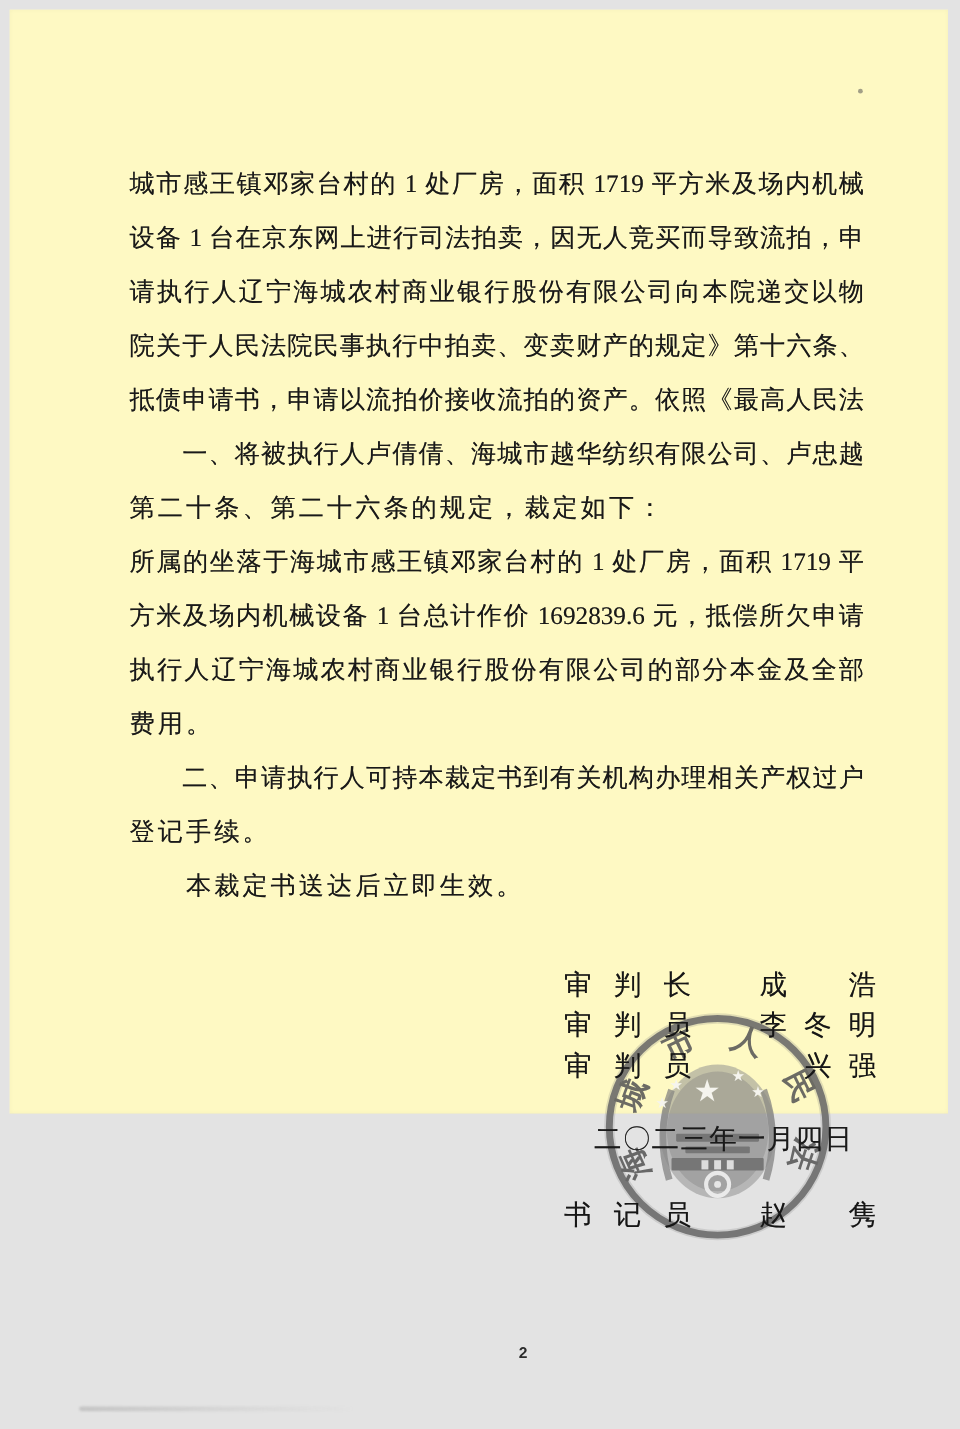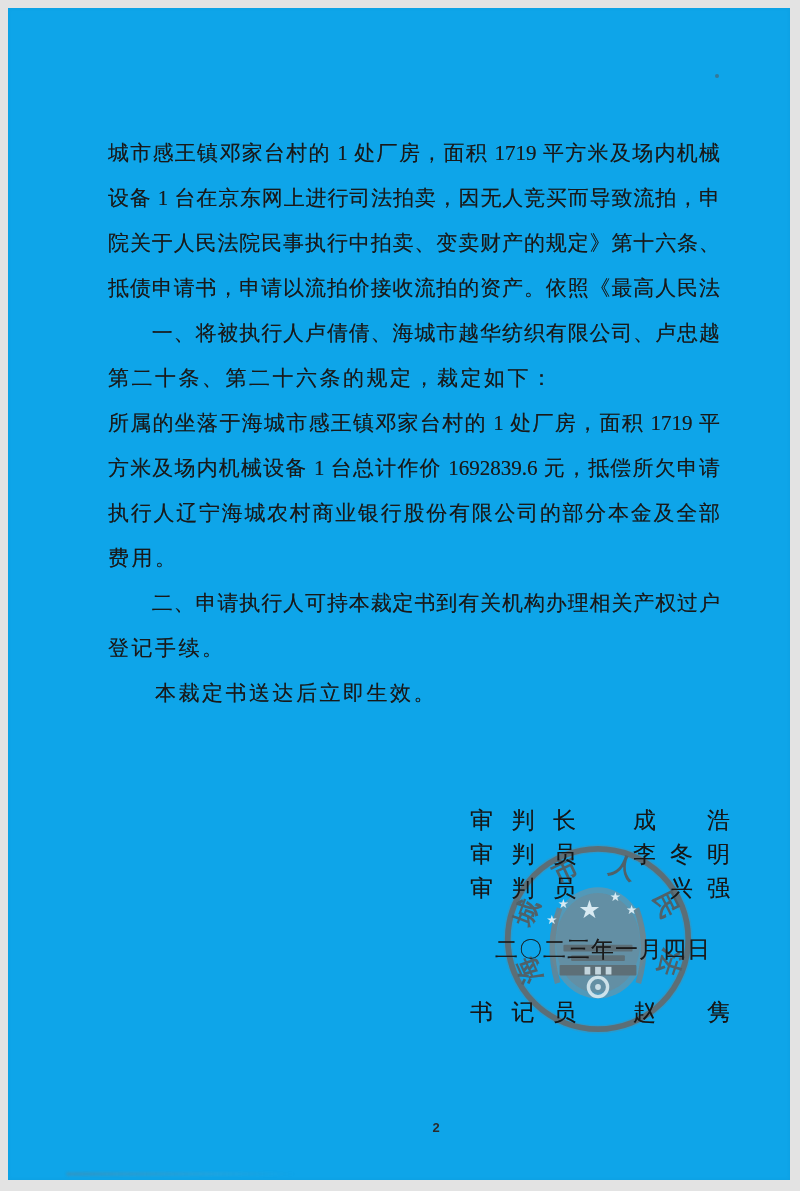--- a/index.html
+++ b/index.html
@@ -6,22 +6,22 @@
   html, body { width: 800px; height: 1191px; }
   body {
     background: #e3e3e3;
     font-family: "Liberation Serif", "DejaVu Serif", serif;
     position: relative;
     overflow: hidden;
   }
   .page {
     position: absolute;
     left: 8px; top: 8px;
-    width: 782px; height: 1172px;
-    background: #0ea5e9;
+    width: 782px; height: 920px;
+    background: #fef9c3;
     box-shadow: inset 0 0 4px rgba(0,0,0,0.04);
   }
   
   .body-text {
     position: absolute;
     left: 100px; top: 123px;
     width: 612px;
     font-size: 21px;
     line-height: 45px;
     color: #191919;
@@ -76,20 +76,21 @@
   }
 </style>
 </head>
 <body>
 
 <div class="page">
 
   <div class="body-text">
     <div class="body-line fill">城市感王镇邓家台村的 1 处厂房，面积 1719 平方米及场内机械</div>
     <div class="body-line fill">设备 1 台在京东网上进行司法拍卖，因无人竞买而导致流拍，申</div>
+    <div class="body-line fill">请执行人辽宁海城农村商业银行股份有限公司向本院递交以物</div>
     <div class="body-line fill">院关于人民法院民事执行中拍卖、变卖财产的规定》第十六条、</div>
     <div class="body-line fill">抵债申请书，申请以流拍价接收流拍的资产。依照《最高人民法</div>
     <div class="body-line fill">　　一、将被执行人卢倩倩、海城市越华纺织有限公司、卢忠越</div>
     <div class="body-line">第二十条、第二十六条的规定，裁定如下：</div>
     <div class="body-line fill">所属的坐落于海城市感王镇邓家台村的 1 处厂房，面积 1719 平</div>
     <div class="body-line fill">方米及场内机械设备 1 台总计作价 1692839.6 元，抵偿所欠申请</div>
     <div class="body-line fill">执行人辽宁海城农村商业银行股份有限公司的部分本金及全部</div>
     <div class="body-line">费用。</div>
     <div class="body-line fill">　　二、申请执行人可持本裁定书到有关机构办理相关产权过户</div>
     <div class="body-line">登记手续。</div>

